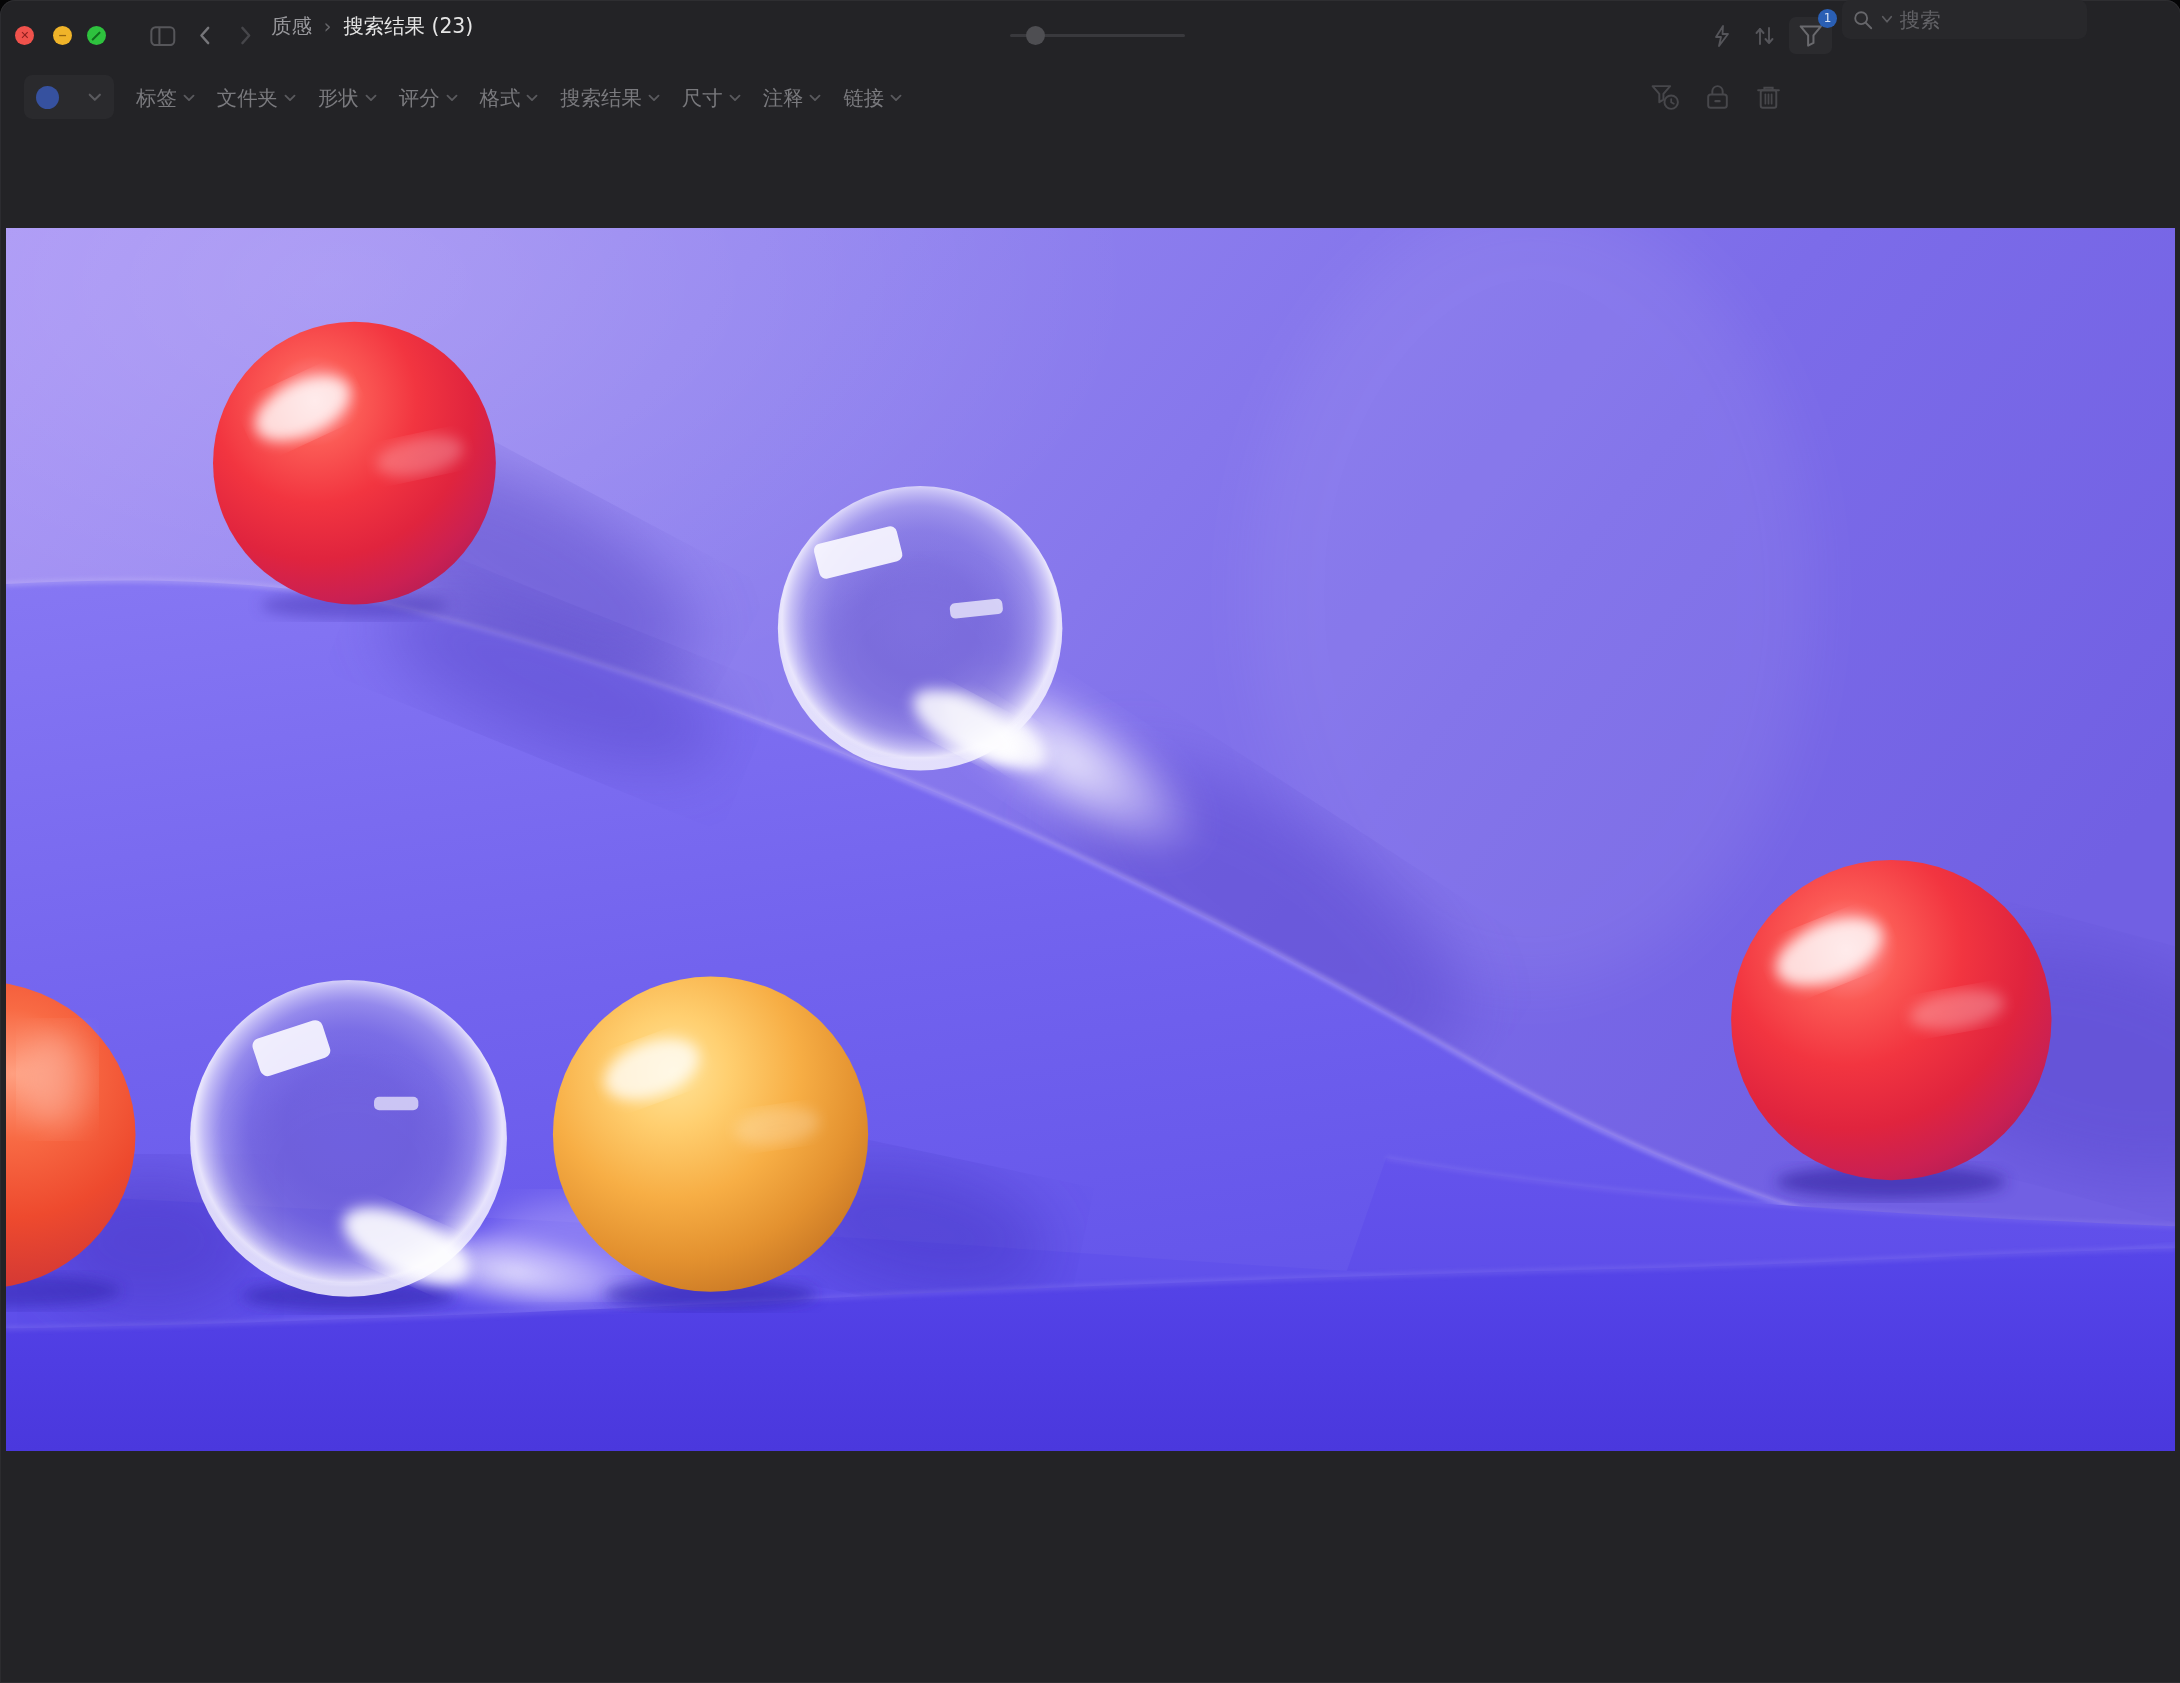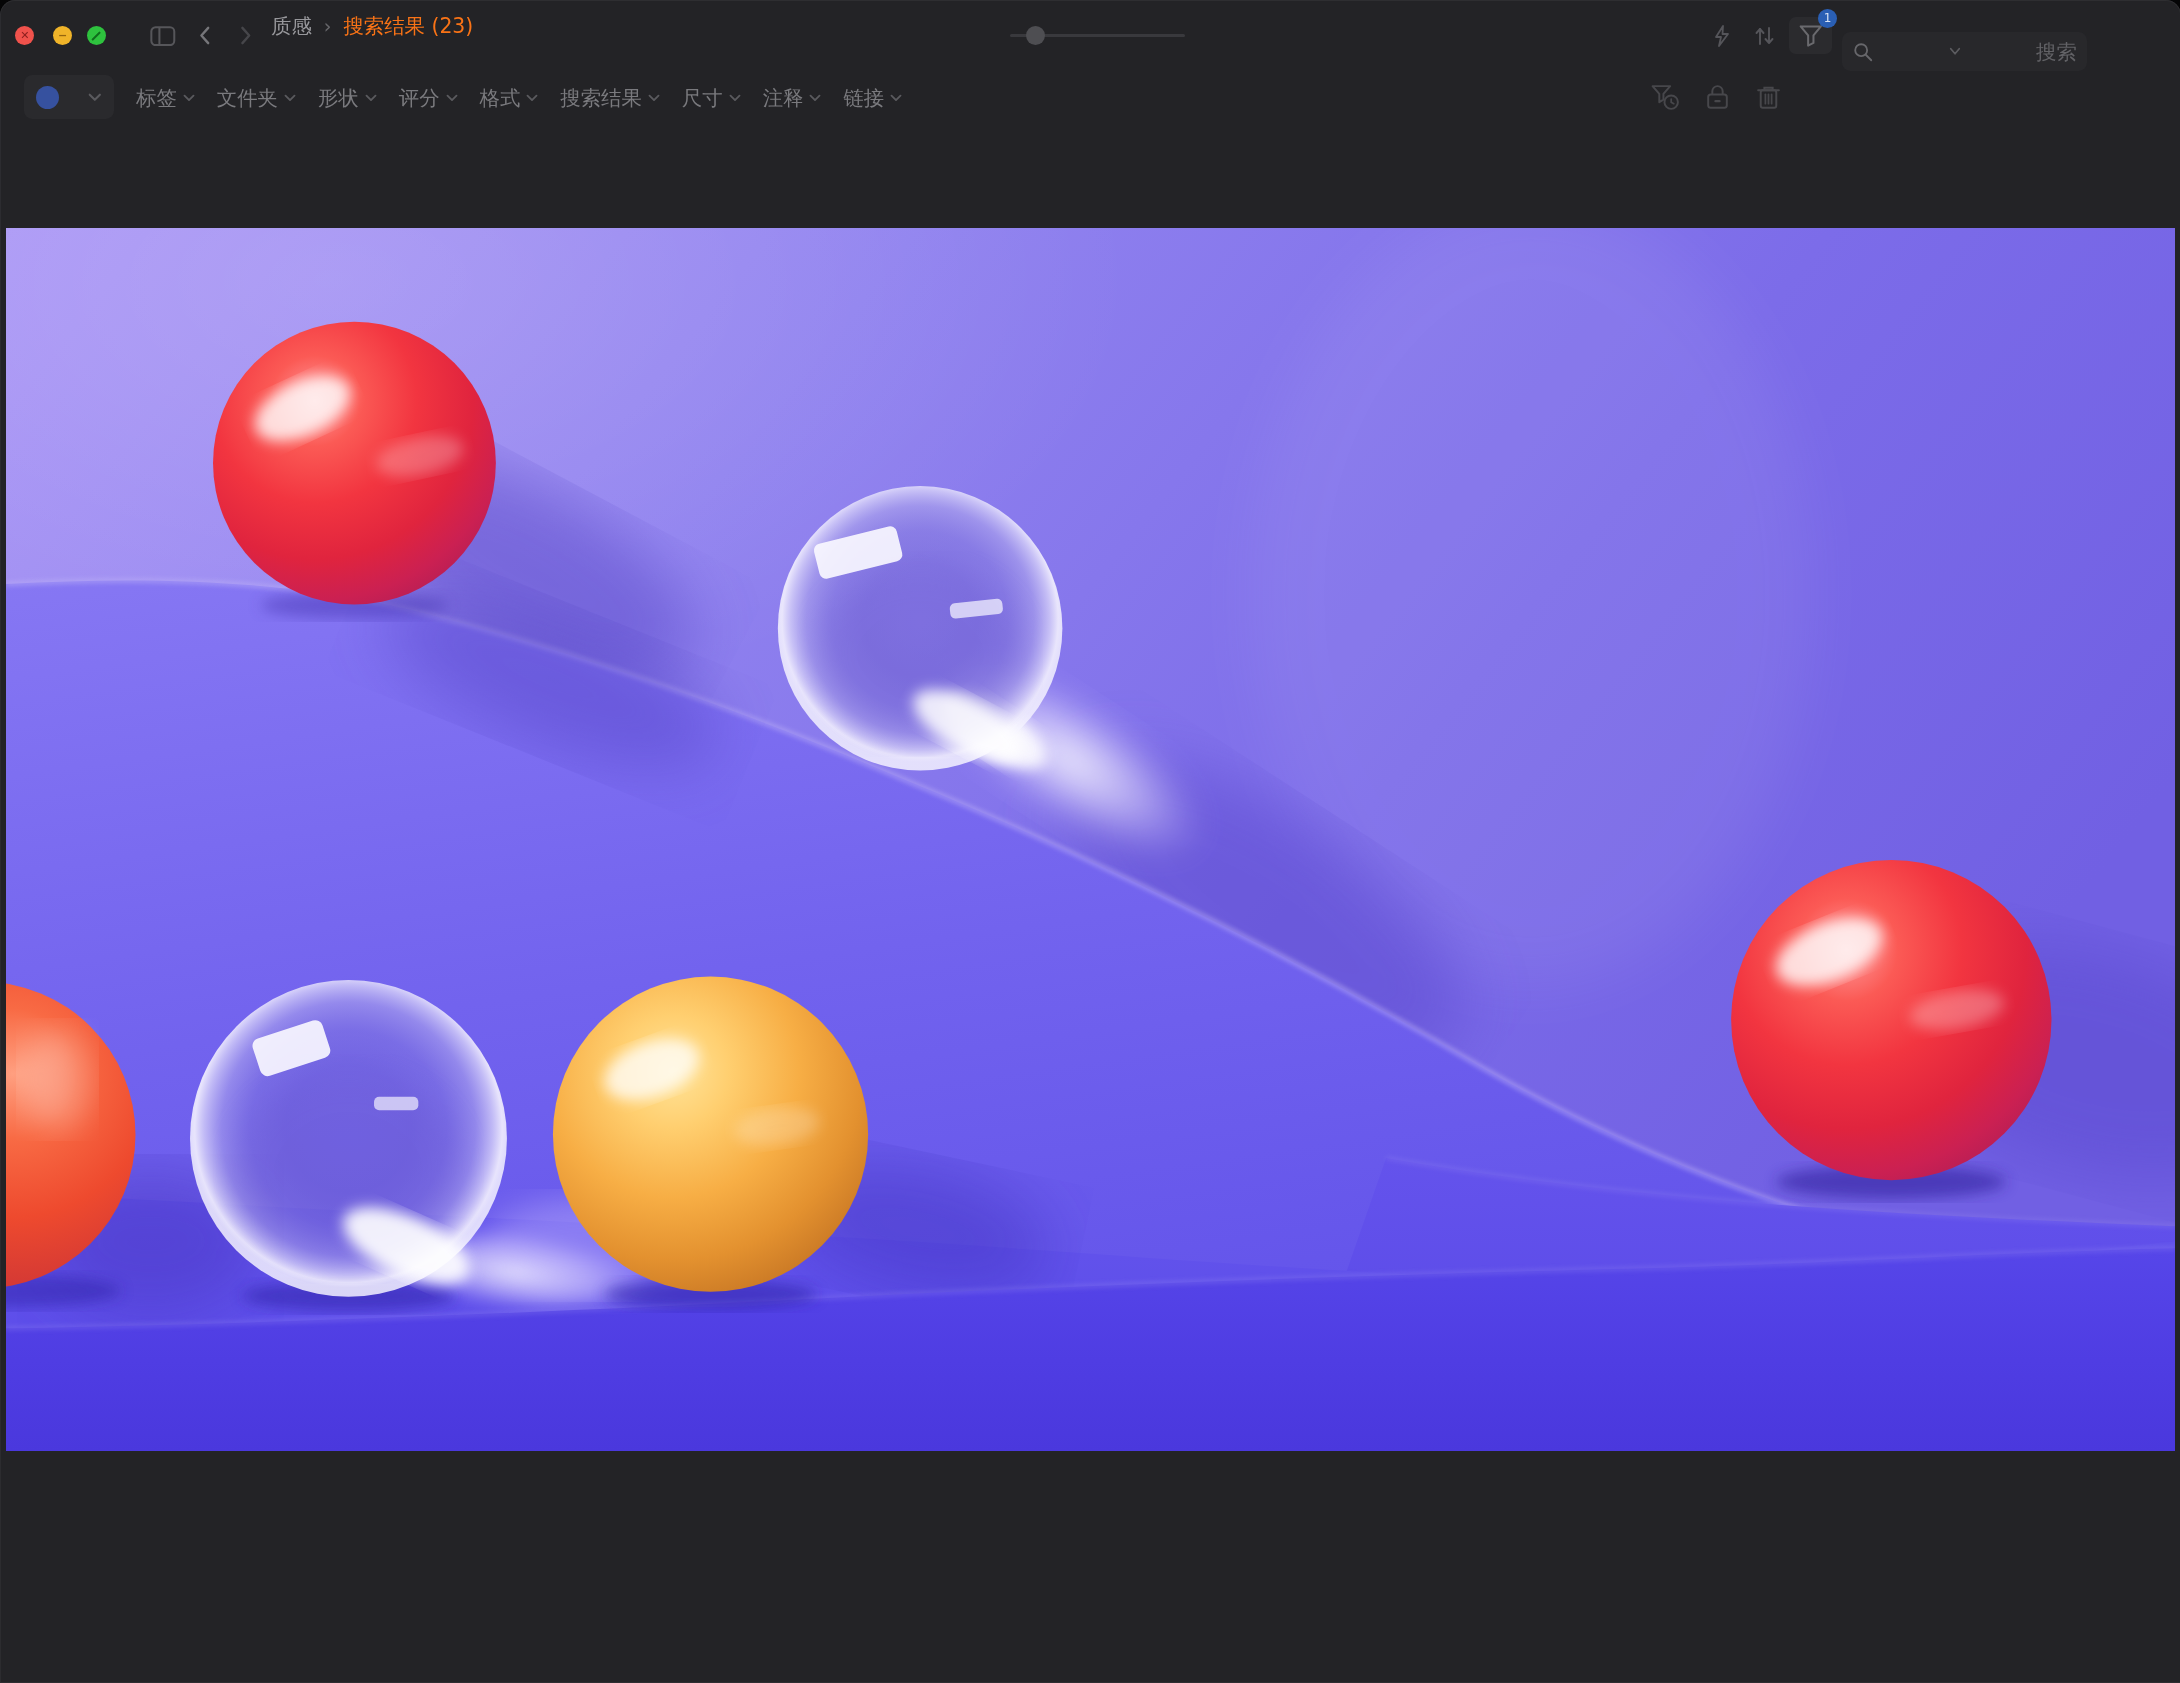--- a/index.html
+++ b/index.html
@@ -8,28 +8,28 @@
     border-radius:15.3px 15.3px 0 0;overflow:hidden;box-shadow:inset 0 0 0 0.9px #2e2e31;}
   
   .titlebar{position:absolute;left:0;top:0;width:2181px;height:72px;}
   .traffic{position:absolute;top:26.4px;width:19px;height:19px;border-radius:50%;
     display:flex;align-items:center;justify-content:center;font-size:11px;font-weight:bold;line-height:1;}
   .t-close{left:15.3px;background:#f0524c;color:#8c1f1e;}
   .t-min{left:53px;background:#f0b429;color:#96660f;}
   .t-zoom{left:87px;background:#2ec23e;color:#0f6e1c;}
   .tb-icon{position:absolute;top:25.6px;color:#58585c;}
   .crumbs{position:absolute;left:271px;top:12px;font-size:20.4px;display:flex;gap:12px;align-items:center;white-space:nowrap;}
-  .crumb-parent{color:#98989c;} .crumb-sep{color:#66666a;font-size:19px;} .crumb-current{color:#f97316;}
+  .crumb-parent{color:#98989c;} .crumb-sep{color:#66666a;font-size:19px;} .crumb-current{color:#e5e5e5;}
   .slider-track{position:absolute;left:1010px;top:34px;width:175px;height:3.4px;border-radius:1.7px;background:#39393d;}
   .slider-knob{position:absolute;left:16px;top:-7.7px;width:19px;height:19px;border-radius:50%;background:#4e4e52;}
   .hoverbox{position:absolute;background:#2b2b2e;border-radius:6.8px;}
   .badge{position:absolute;left:1818px;top:8.5px;min-width:19px;height:19px;border-radius:9.4px;background:#2a5fb4;
     color:#d7e2f4;font-size:12px;display:flex;align-items:center;justify-content:center;padding:0 3.4px;box-sizing:border-box;}
-  .search{position:absolute;left:1842px;top:32px;width:245px;height:39px;border-radius:8.5px;background:#28282b;
-    display:flex;align-items:center;padding:0 10.2px;box-sizing:border-box;gap:6.8px;justify-content:space-between;}
+  .search{position:absolute;left:1842px;top:0;width:245px;height:39px;border-radius:8.5px;background:#28282b;
+    display:flex;align-items:center;padding:0 10.2px;box-sizing:border-box;gap:6.8px;}
   .search-ph{color:#626266;font-size:20.4px;}
   
   .filterbar{position:absolute;left:0;top:72px;width:1803px;height:55px;}
   .colorbtn{position:absolute;left:24px;top:3.4px;width:90px;height:44px;border-radius:8.5px;background:#2a2a2d;
     display:flex;align-items:center;justify-content:space-between;padding:0 12px;box-sizing:border-box;}
   .colordot{width:23px;height:23px;border-radius:50%;background:#36519f;}
   .filters{position:absolute;left:136px;top:0;height:51px;display:flex;align-items:center;gap:22px;}
   .filter-item{display:flex;align-items:center;gap:6px;color:#7a7a7e;font-size:20.4px;white-space:nowrap;}
   .fb-right{position:absolute;right:20.4px;top:0;height:51px;display:flex;align-items:center;gap:22px;color:#47474b;}
   

